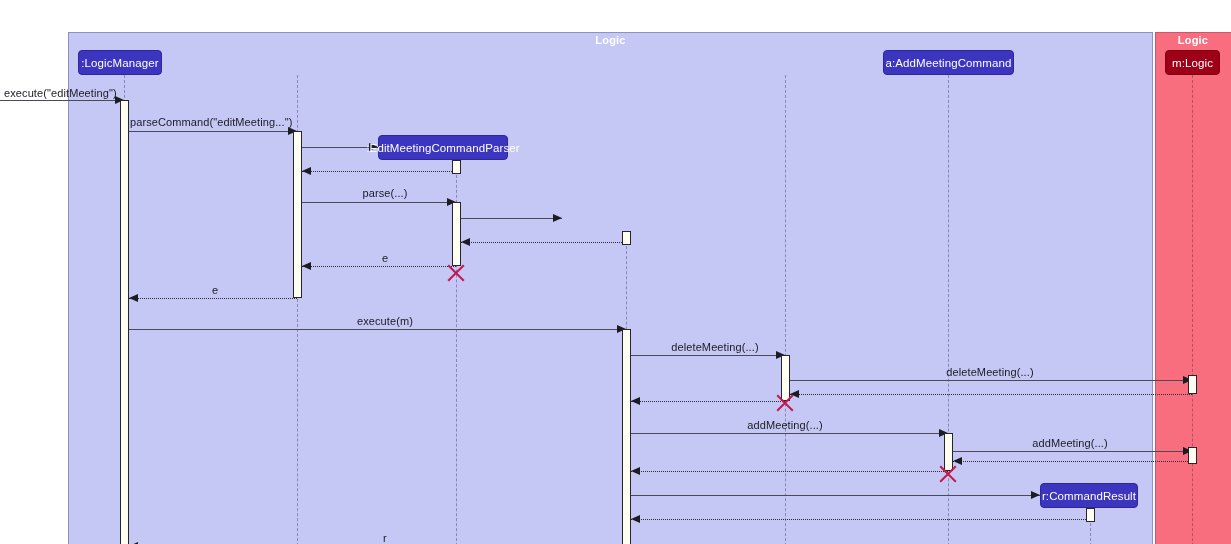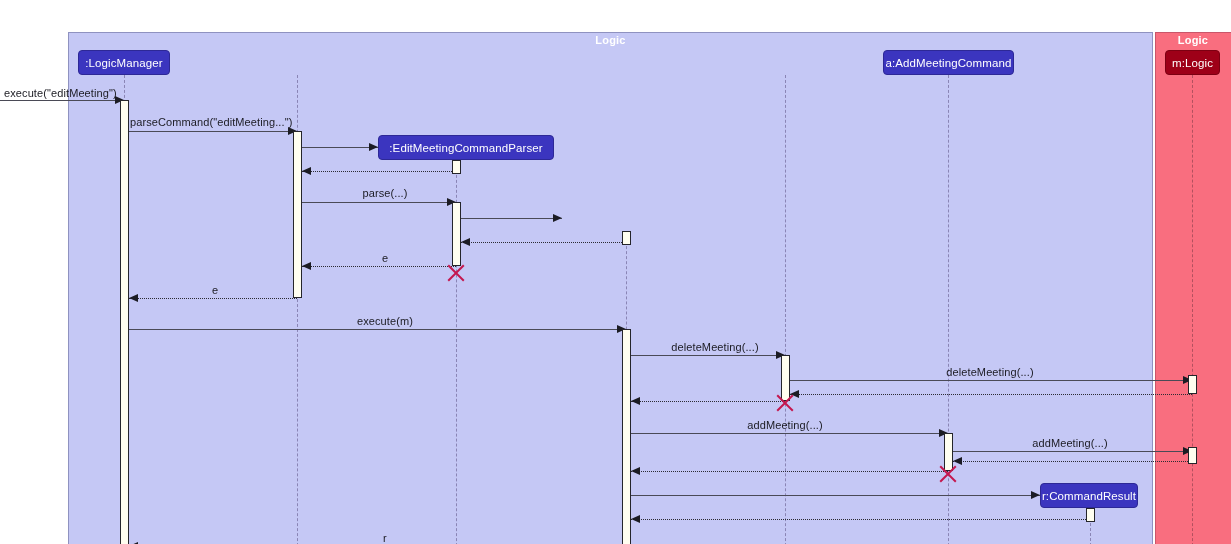--- a/index.html
+++ b/index.html
@@ -113,22 +113,22 @@
     <div class="activation" style="left:293px;top:103px;height:167px;"></div>
     <div class="activation" style="left:452px;top:132px;height:14px;"></div>
     <div class="activation" style="left:452px;top:174px;height:64px;"></div>
     <div class="activation" style="left:622px;top:203px;height:14px;"></div>
     <div class="activation" style="left:622px;top:301px;height:217px;"></div>
     <div class="activation" style="left:781px;top:327px;height:46px;"></div>
     <div class="activation" style="left:1188px;top:347px;height:19px;"></div>
     <div class="activation" style="left:944px;top:405px;height:38px;"></div>
     <div class="activation" style="left:1188px;top:419px;height:17px;"></div>
     <div class="activation" style="left:1086px;top:480px;height:14px;"></div>
-    <div class="participant p-logic" style="left:78px;top:22px;width:92px;">:LogicManager</div>
-    <div class="participant p-logic" style="left:378px;top:107px;width:176px;">:EditMeetingCommandParser</div>
+    <div class="participant p-logic" style="left:78px;top:22px;width:84px;">:LogicManager</div>
+    <div class="participant p-logic" style="left:378px;top:107px;width:130px;">:EditMeetingCommandParser</div>
     <div class="participant p-logic" style="left:883px;top:22px;width:131px;">a:AddMeetingCommand</div>
     <div class="participant p-logic" style="left:1040px;top:455px;width:98px;">r:CommandResult</div>
     <div class="participant p-model" style="left:1165px;top:22px;width:55px;">m:Logic</div>
     <div class="xmark" style="left:445px;top:234px;"></div>
     <div class="xmark" style="left:774px;top:364px;"></div>
     <div class="xmark" style="left:937px;top:435px;"></div>
     <div class="sep" style="left:68px;top:532px;width:1085px;"></div>
   </div>
 
 </body></html>

